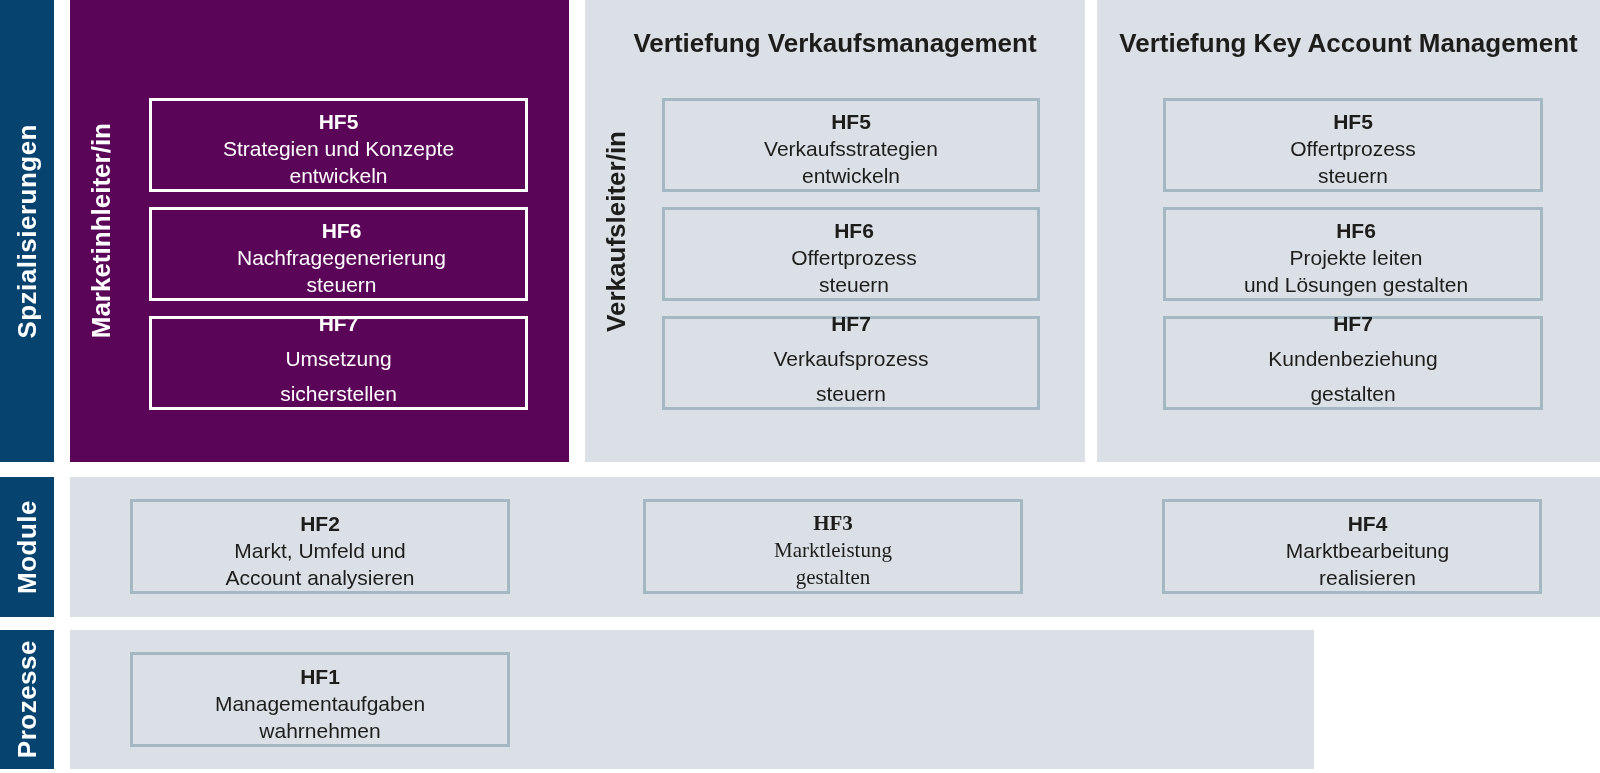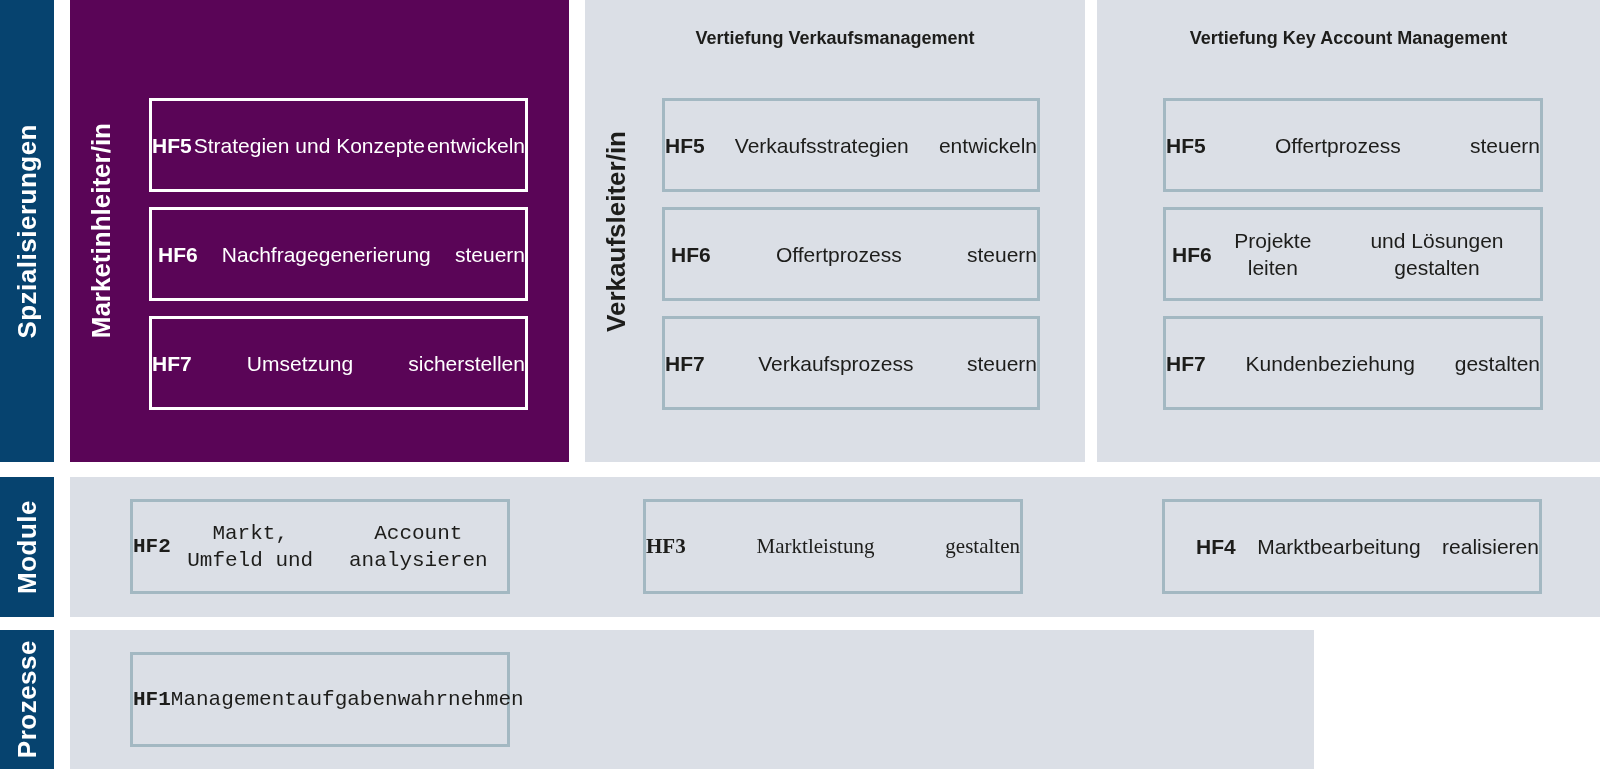--- a/index.html
+++ b/index.html
@@ -37,37 +37,37 @@
   }
 
   
   .panel { position:absolute; }
   .panel-marketing { left:70px;   top:0; width:499px; height:462px; background:var(--purple, #5a0557); }
   .panel-sales     { left:585px;  top:0; width:500px; height:462px; background:var(--panel_gray, #dbdfe6); }
   .panel-kam       { left:1097px; top:0; width:503px; height:462px; background:var(--panel_gray, #dbdfe6); }
 
   .panel-title {
     position:absolute; top:28px; left:0; width:100%;
-    text-align:center; font-weight:bold; font-size:18px;
+    text-align:center; font-weight:bold; font-size:26px;
     color:var(--text_dark, #1d1d1b);
   }
 
   .role-rail {
     position:absolute; left:10px; top:0; height:100%; width:42px;
     display:flex; align-items:center; justify-content:center;
   }
   .role-rail .vlabel { font-weight:bold; font-size:26px; }
   .panel-marketing .role-rail .vlabel { color:#ffffff; }
   .panel-sales .role-rail .vlabel { color:var(--text_dark, #1d1d1b); }
 
   
   .hfbox {
     position:absolute; height:94px;
-    display:flex; flex-direction:row;
-    align-items:center; justify-content:space-between;
+    display:flex; flex-direction:column;
+    align-items:center; justify-content:flex-end;
     text-align:center;
     line-height:27px; font-size:21px;
   }
   .hfbox .hfcode { font-weight:bold; }
   .box-light {
     border:3px solid var(--box_border, #a3b8c2);
     color:var(--text_dark, #1d1d1b);
     background:var(--panel_gray, #dbdfe6);
   }
   .box-purple {
@@ -80,21 +80,21 @@
   .panel-sales .hfbox     { left:77px; width:378px; }
   .panel-kam .hfbox       { left:66px; width:380px; }
   .slot1 { top:98px; }
   .slot2 { top:207px;padding-left:6px; }
   .slot3 { top:316px;gap:8px; }
 
   
   .row-module   { left:70px; top:477px; width:1530px; height:140px; background:var(--panel_gray, #dbdfe6); }
   .row-prozesse { left:70px; top:630px; width:1244px; height:139px; background:var(--panel_gray, #dbdfe6); }
   .row-module .hfbox, .row-prozesse .hfbox { top:22px; height:95px; width:380px; }
-  .pos-1 { left:60px;font-family:Liberation Mono, monospace; }
+  .pos-1 { left:60px; }
   .pos-2 { left:573px;font-family:Liberation Serif, serif; }
   .pos-3 { left:1092px;padding-left:31px; }
 </style>
 </head>
 <body>
 
 <div class="canvas">
 
   <div class="rail rail-spez">
     <span class="vlabel">Spzialisierungen</span>

